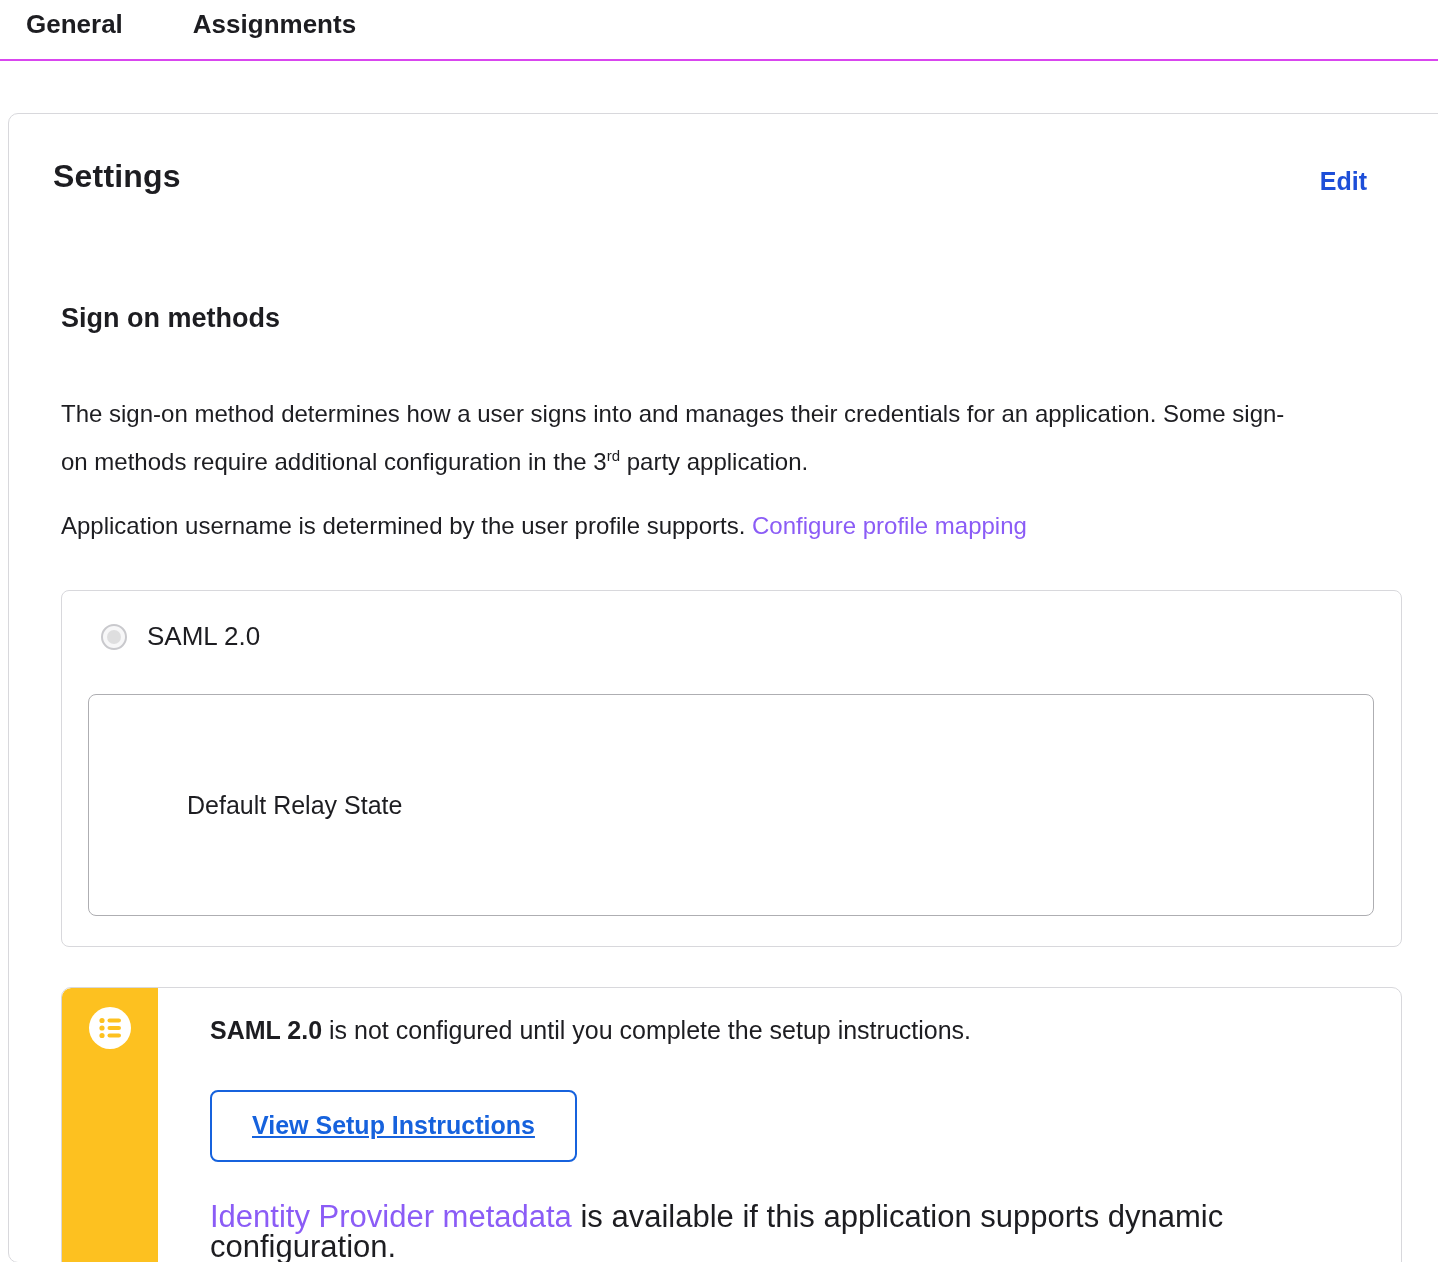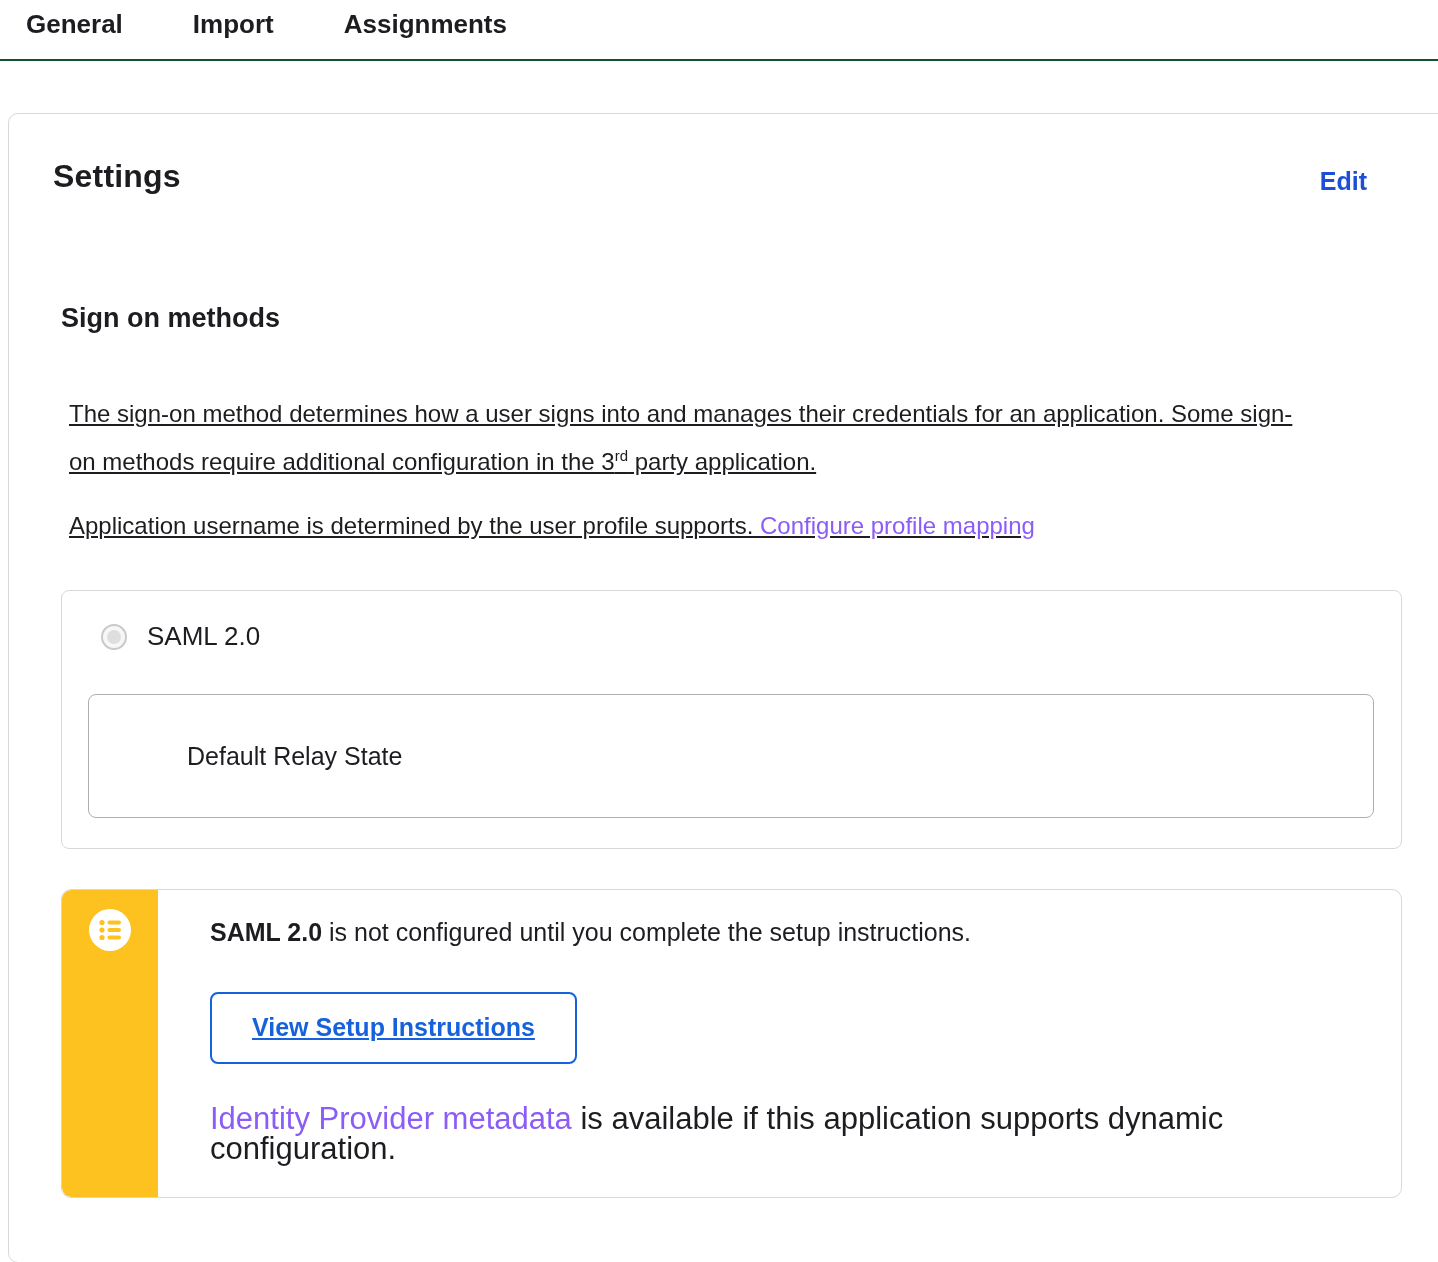--- a/index.html
+++ b/index.html
@@ -11,21 +11,21 @@
     font-family: "Liberation Sans", sans-serif;
     overflow: hidden;
     position: relative;
   }
 
   
   .tabbar {
     display: flex;
     align-items: stretch;
     padding-left: 4px;
-    border-bottom: 2px solid #14532d;
+    border-bottom: 2px solid #d946ef;
   }
   .tab {
     position: relative;
     font-size: 26px;
     font-weight: 700;
     line-height: 30px;
     padding: 9px 22px 20px;
     margin-right: 26px;
     color: #1d1d21;
     cursor: pointer;
@@ -67,23 +67,22 @@
     letter-spacing: 0.2px;
   }
   .section-heading {
     margin: 108px 0 0 8px;
     font-size: 27px;
     font-weight: 700;
   }
   .para {
     font-size: 24px;
     line-height: 48px;
-    margin: 0 0 0 16px;
+    margin: 0 0 0 8px;
     width: 1245px;
-    text-decoration: underline;
   }
   .para-1 { margin-top: 56px; }
   .para-2 { margin-top: 16px; }
   .para sup { font-size: 15px; line-height: 0; }
   .inline-link {
     color: #8b5cf6;
     text-decoration: none;
     cursor: pointer;
   }
 
@@ -119,21 +118,21 @@
     width: 14px; height: 14px;
     margin: -7px 0 0 -7px;
     border-radius: 50%;
     background: #dededf;
   }
   .radio-label { font-size: 26px; }
   .field-box {
     margin-top: 42px;
     border: 1px solid #aeaeb2;
     border-radius: 8px;
-    height: 124px;
+    height: 222px;
     display: flex;
     align-items: center;
     padding-left: 98px;
   }
   .field-label { font-size: 25px; }
 
   
   .callout {
     margin-top: 40px;
     margin-left: 8px;
@@ -184,21 +183,20 @@
     margin-top: 40px;
     font-size: 31px;
     line-height: 30px;
   }
 </style>
 </head>
 <body>
 
 <nav class="tabbar">
   <div class="tab">General</div>
-  <div class="tab">Import</div>
   <div class="tab">Assignments</div>
 </nav>
 
 <section class="card">
 
   <a class="edit-link">Edit</a>
 
   <h1 class="settings-title">Settings</h1>
 
   <h2 class="section-heading">Sign on methods</h2>

